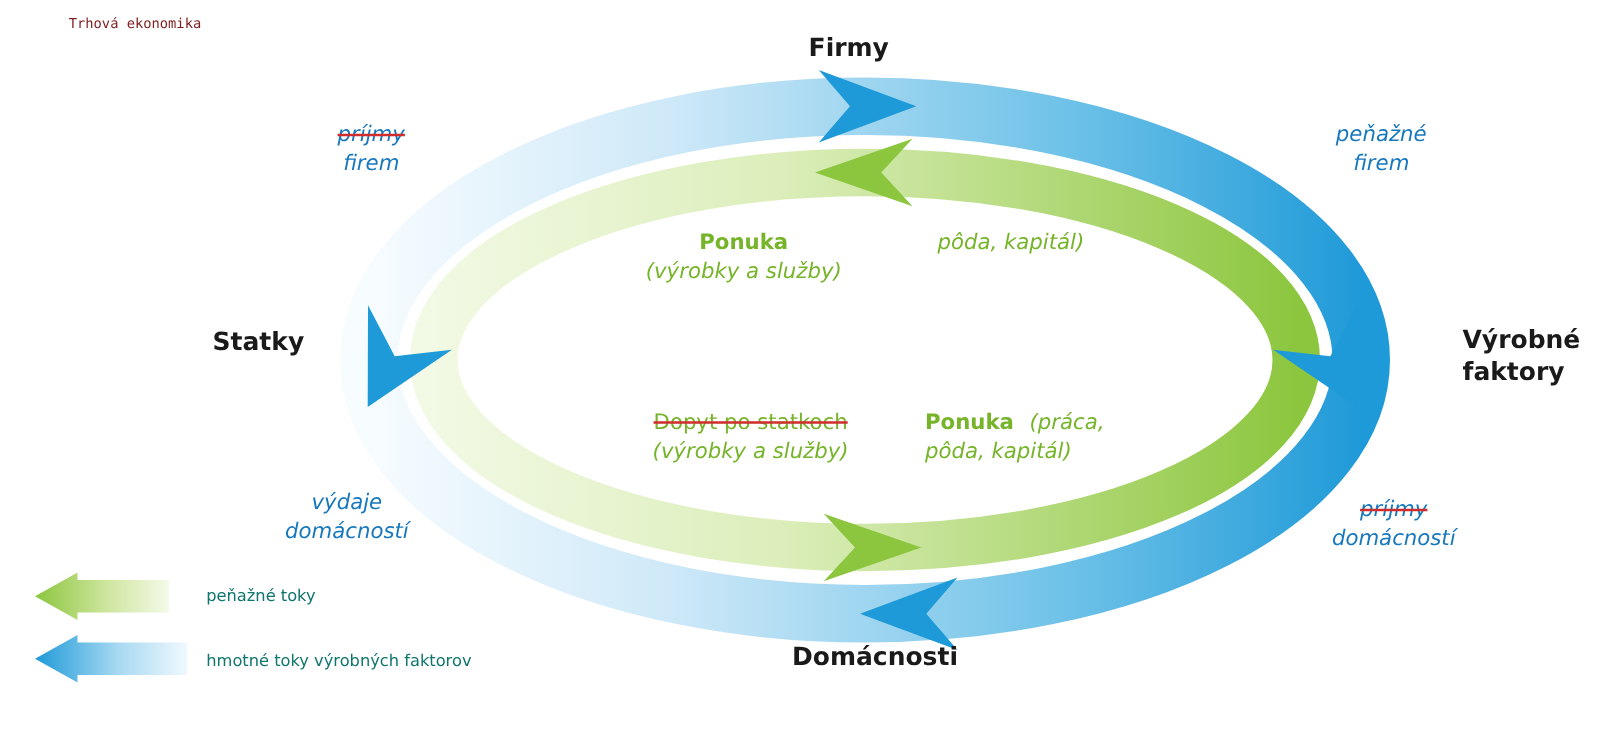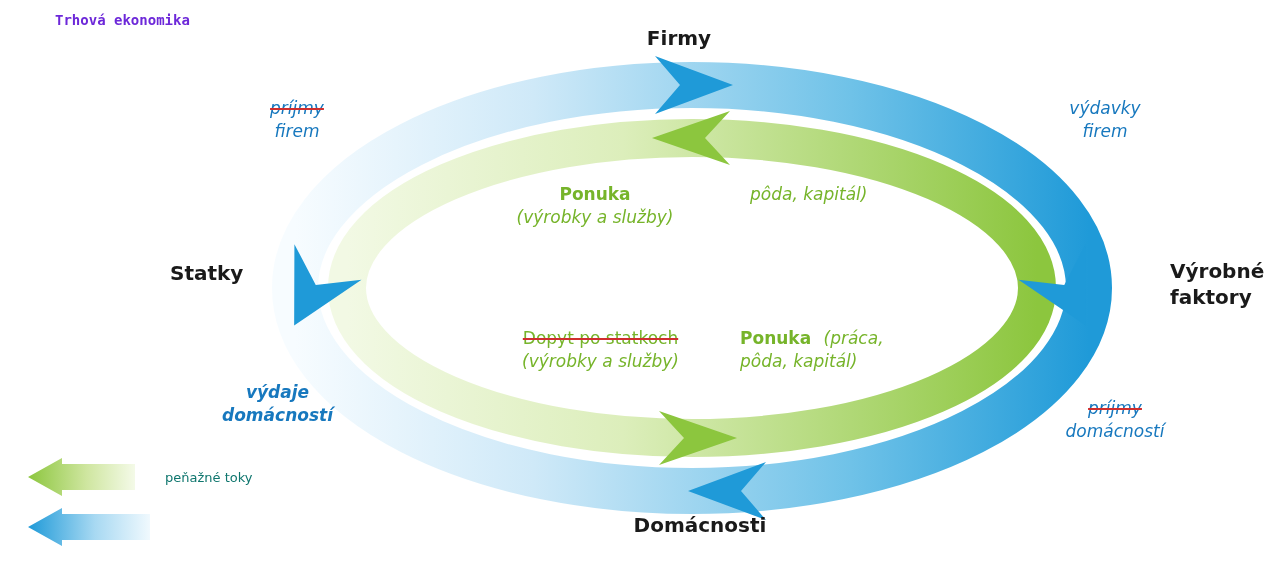--- a/index.html
+++ b/index.html
@@ -1,20 +1,20 @@
 <!DOCTYPE html>
 <html><head>
 <meta charset="utf-8">
 <style>
   html, body { margin: 0; padding: 0; background: #ffffff; }
   body { font-family: "DejaVu Sans", sans-serif; }
   .canvas { position: relative; width: 1280px; height: 585px; background: #ffffff; overflow: hidden; }
   .canvas > svg { position: absolute; left: 0; top: 0; }
   .label { position: absolute; }
-  .title { font-family: "DejaVu Sans Mono", "Liberation Mono", monospace; font-weight: bold; font-size: 14px; color: #6d28d9; }
+  .title { font-family: "DejaVu Sans Mono", "Liberation Mono", monospace; font-weight: normal; font-size: 11px; color: #7f1d1d; }
   .node { font-size: 20px; font-weight: bold; color: #1a1a1a; line-height: 26px; }
   .center { text-align: center; }
   .flow-blue { color: #1778be; font-style: italic; font-size: 17px; line-height: 23px; }
   .inner-green { color: #76b42a; font-size: 17px; line-height: 23px; }
   .bold { font-weight: bold; font-style: normal; }
   .it { font-style: italic; }
   .struck { text-decoration: line-through; text-decoration-color: #d02e2e; text-decoration-thickness: 2px; }
   .legend-text { font-size: 13px; color: #0f766e; }
 </style>
 </head>
@@ -76,25 +76,25 @@
   <div class="label node center" style="left:595px; top:512px; width:210px;">Domácnosti</div>
 
   <div class="label flow-blue center" style="left:217px; top:97px; width:160px;">
     <div>
       <span class="struck">príjmy</span>
     </div>
     <div>firem</div>
   </div>
 
   <div class="label flow-blue center" style="left:1025px; top:97px; width:160px;">
-    <div>výdavky</div>
+    <div>peňažné</div>
     <div>firem</div>
   </div>
 
-  <div class="label flow-blue center" style="left:190px; top:381px; width:175px;font-weight:bold;">
+  <div class="label flow-blue center" style="left:190px; top:391px; width:175px;">
     <div>výdaje</div>
     <div>domácností</div>
   </div>
 
   <div class="label flow-blue center" style="left:1020px; top:397px; width:190px;">
     <div>
       <span class="struck">príjmy</span>
     </div>
     <div>domácností</div>
   </div>
@@ -117,14 +117,15 @@
 
   <div class="label inner-green" style="left:740px; top:327px;">
     <div>
       <span class="bold">Ponuka</span>
       <span class="it" style="margin-left:7px;">(práca,</span>
     </div>
     <div class="it">pôda, kapitál)</div>
   </div>
 
   <div class="label legend-text" style="left:165px; top:470px;">peňažné toky</div>
+  <div class="label legend-text" style="left:165px; top:522px;">hmotné toky výrobných faktorov</div>
 
 </div>
 
 </body></html>

